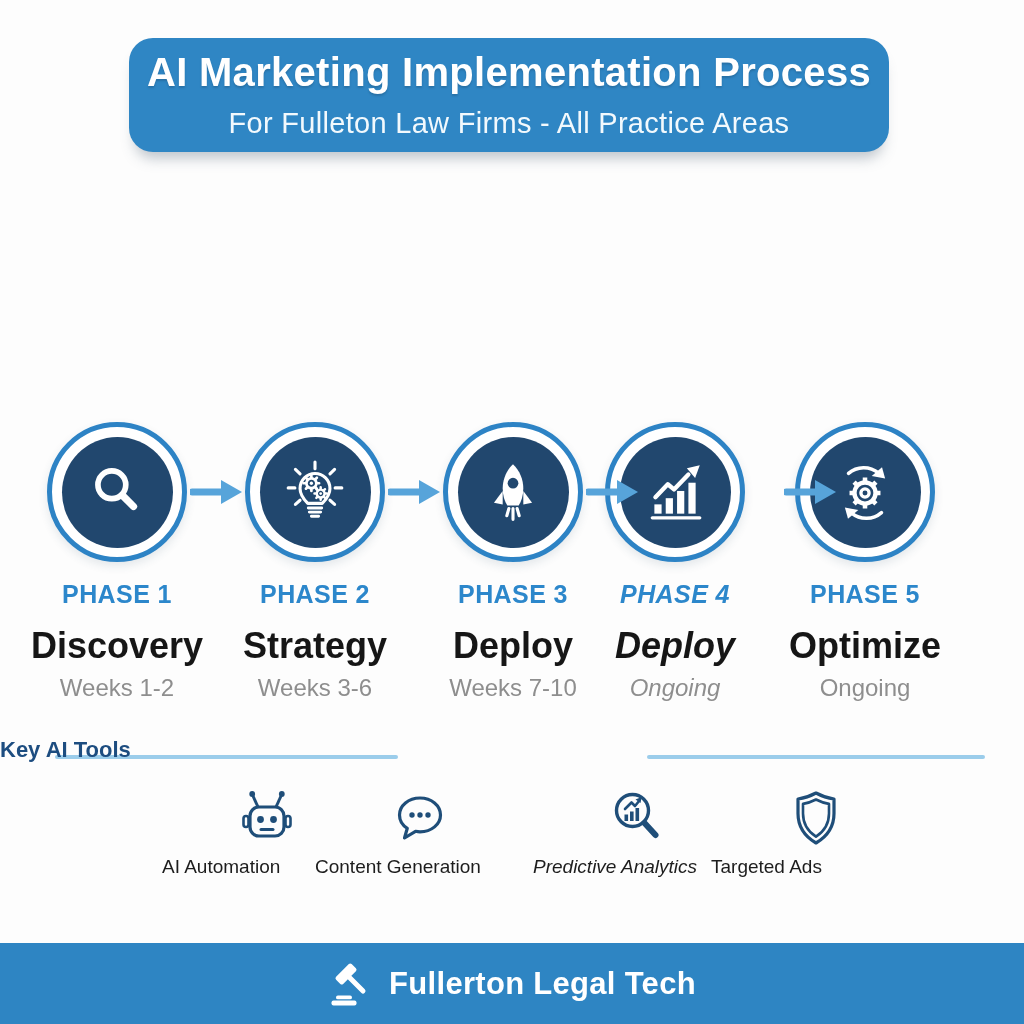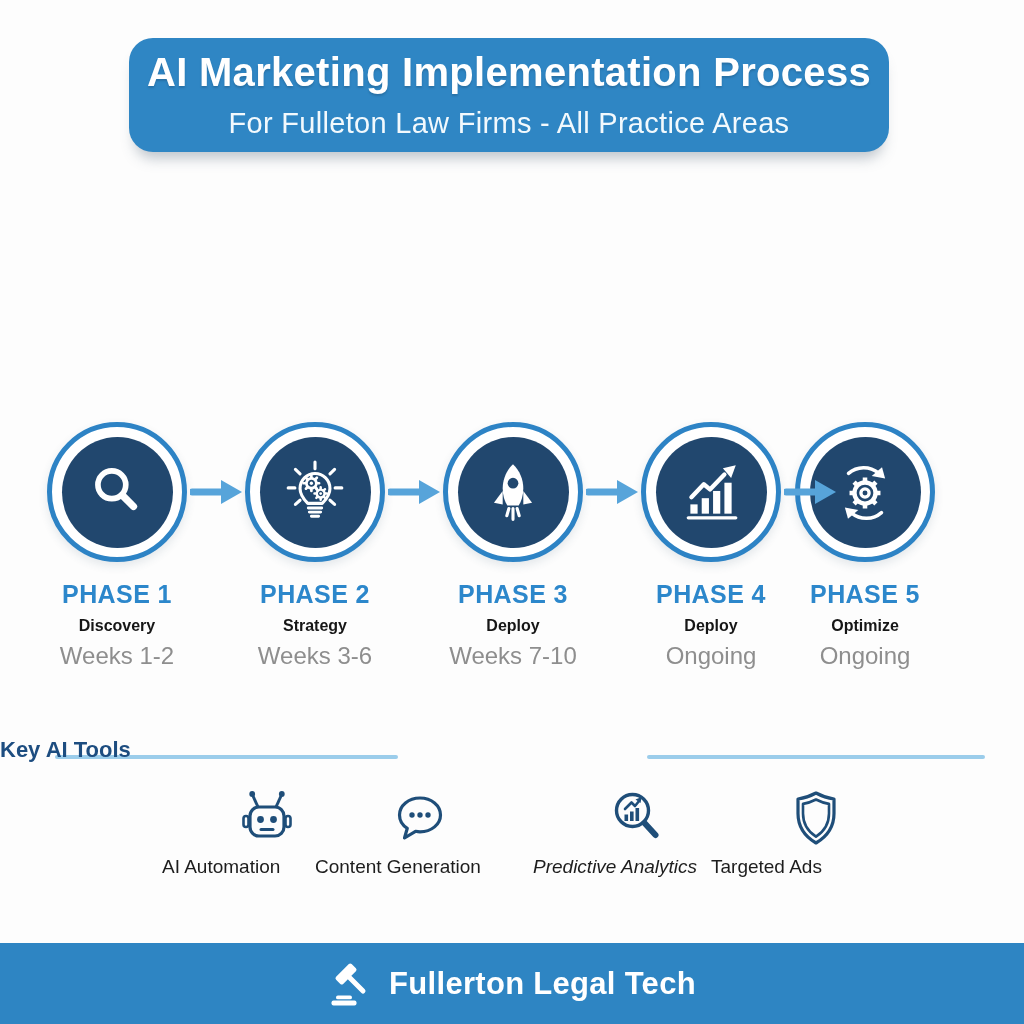--- a/index.html
+++ b/index.html
@@ -34,36 +34,36 @@
     text-shadow:0 2px 2px rgba(20,50,80,.25);
   }
   .banner-subtitle{
     margin-top:12px;color:#f2f9fd;font-size:29px;letter-spacing:.3px;
   }
 
   
   .timeline{position:absolute;left:0;top:0;width:1024px;height:700px;}
   .phase{position:absolute;top:422px;width:198px;text-align:center;}
   .phase-1{left:18px;}  .phase-2{left:216px;} .phase-3{left:414px;}
-  .phase-4{left:612px;} .phase-5{left:766px;}
+  .phase-4{left:576px;font-style:italic;} .phase-5{left:766px;}
   .circle-outer{
     width:140px;height:140px;margin:0 auto;border-radius:50%;
     border:5px solid var(--circle-ring-blue,#2d83c5);background:#ffffff;
     display:flex;align-items:center;justify-content:center;
     box-shadow:0 4px 10px rgba(40,70,100,.12);
   }
   .circle-inner{
     width:111px;height:111px;border-radius:50%;
     background:var(--circle-inner-navy,#21476e);
     display:flex;align-items:center;justify-content:center;
     color:#ffffff;
   }
   .circle-inner svg{display:block;}
   .phase-kicker{margin-top:18px;font-size:25px;font-weight:bold;color:var(--phase-kicker-blue,#2c87cb);letter-spacing:.4px;}
-  .phase-name{margin-top:8px;font-size:16px;font-weight:bold;color:var(--phase-name-dark,#161616);}
+  .phase-name{margin-top:16px;font-size:36px;font-weight:bold;color:var(--phase-name-dark,#161616);}
   .phase-duration{margin-top:7px;font-size:24px;color:var(--duration-gray,#8e8e8e);}
   .flow-arrow{position:absolute;top:474px;width:54px;height:36px;color:var(--arrow-blue,#57a4da);}
   .arrow-a{left:190px;} .arrow-b{left:388px;} .arrow-c{left:586px;} .arrow-d{left:784px;}
 
   
   .tools-title{
     position:absolute;left:0;top:737px;width:1024px;
     font-size:22px;font-weight:bold;color:var(--tools-title-navy,#1d4d80);
   }
   .divider{position:absolute;top:755px;height:4px;background:var(--divider-light-blue,#9bcdeb);border-radius:2px;}

